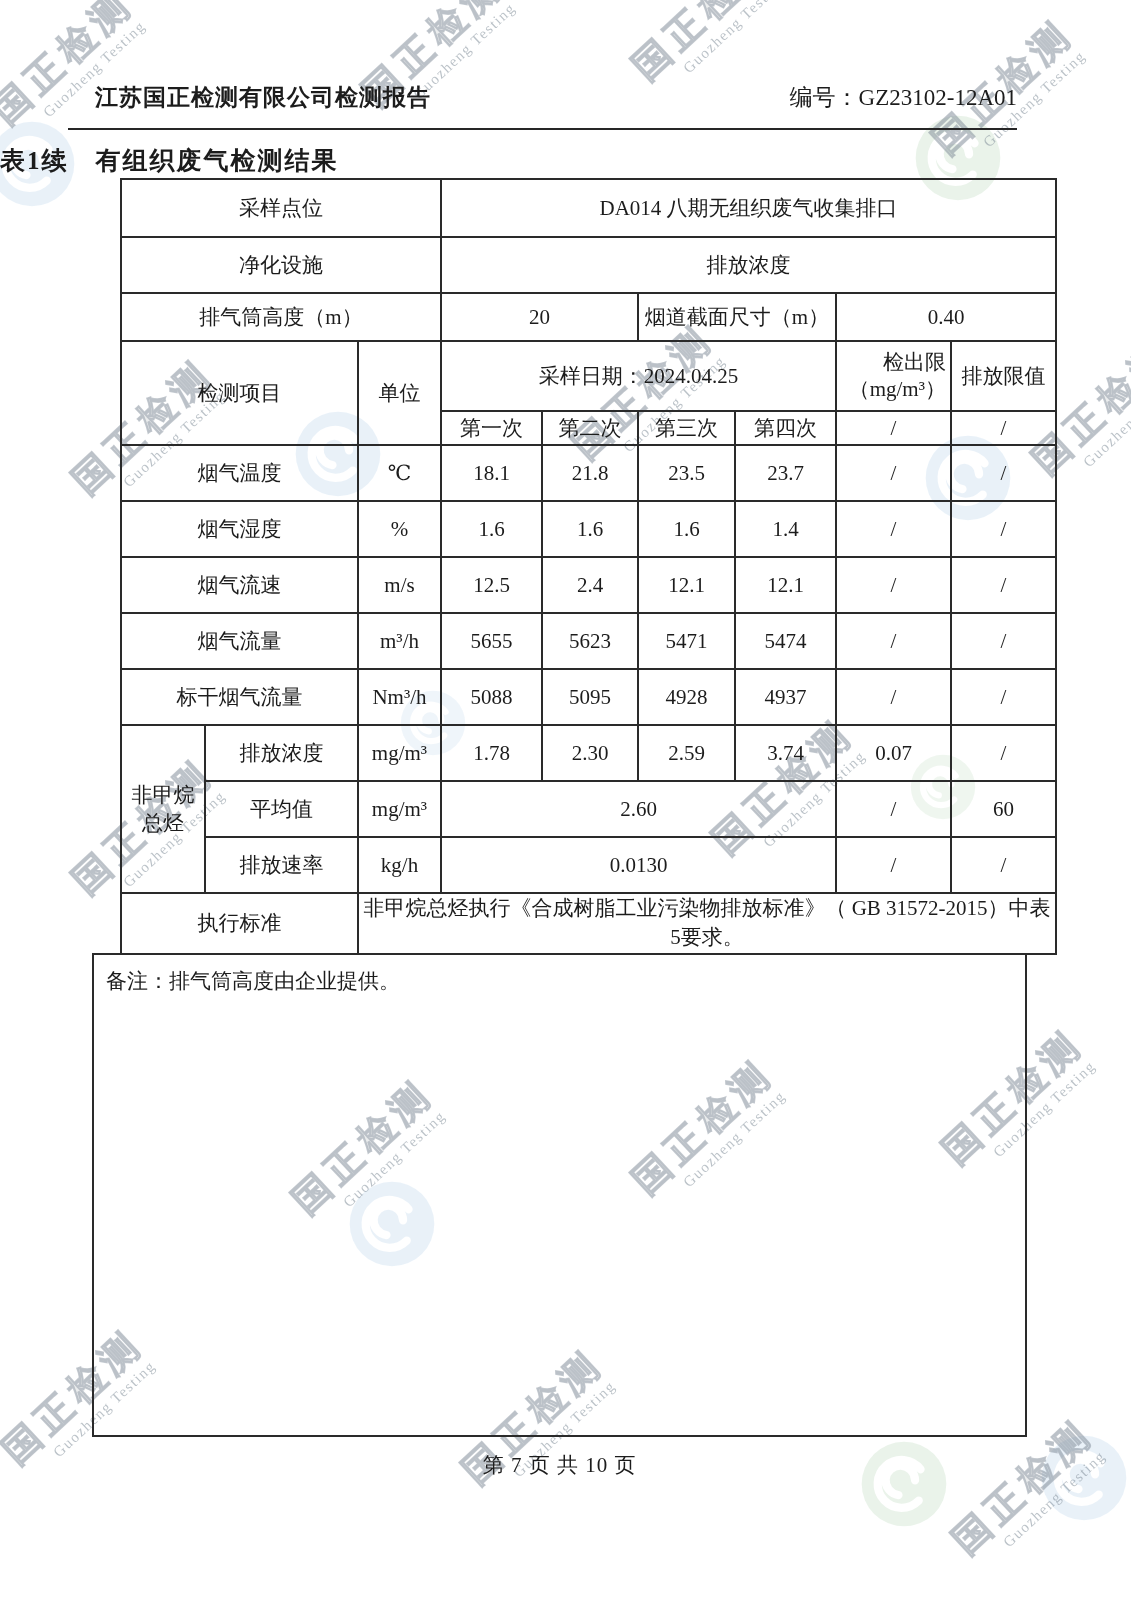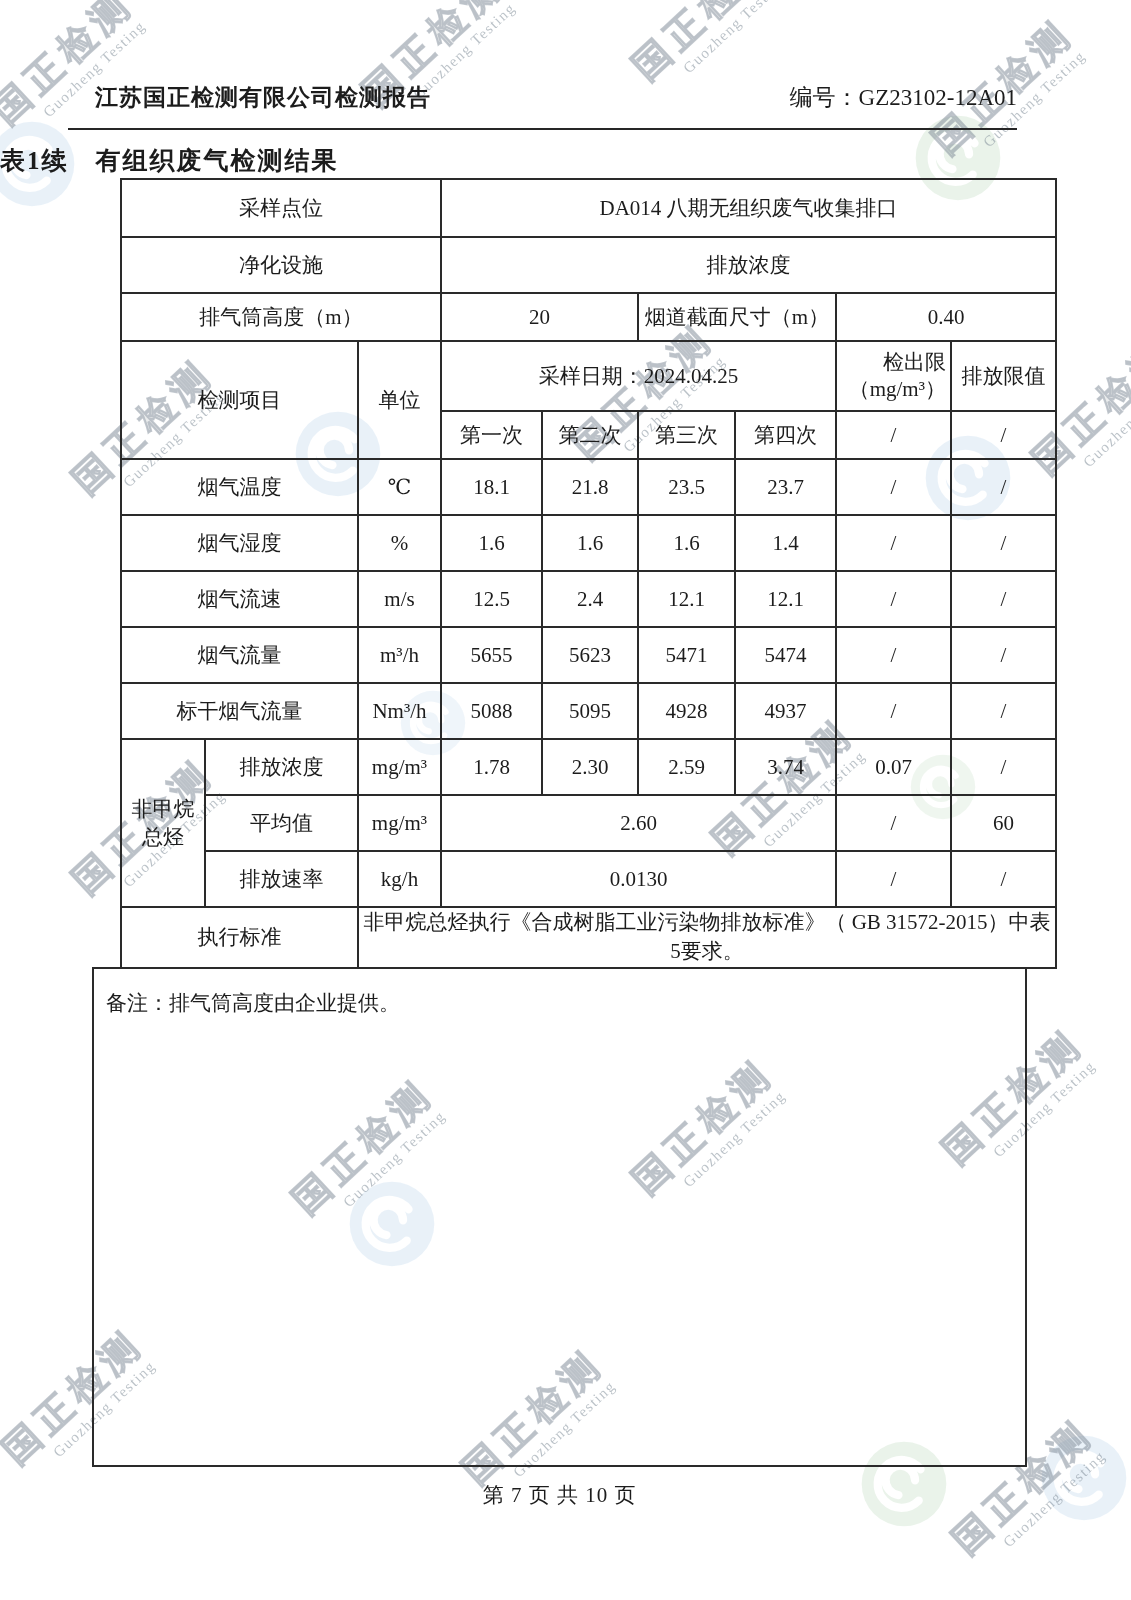--- a/index.html
+++ b/index.html
@@ -39,21 +39,21 @@
   table.report td{
     border:2px solid #2a2a2a;
     text-align:center;vertical-align:middle;
     padding:0 4px;overflow:hidden;
     background:transparent;
   }
   td.std-text{text-align:left;padding:4px 10px;line-height:1.4;}
   .dl-cell div{line-height:1.3;text-align:right;}
   .notes-box{
     margin-top:-2px;border:2px solid #2a2a2a;height:460px;
-    padding:18px 12px;font-size:21px;line-height:1.6;
+    padding:10px 12px;font-size:21px;line-height:1.6;
     background:transparent;
   }
   .page-footer{margin-top:14px;text-align:center;font-size:21px;letter-spacing:1px;}
 </style>
 </head>
 <body>
 
 <div class="page">
 
   <div class="wm-layer">
@@ -193,21 +193,21 @@
           <tr style="height:70px">
             <td colspan="2" rowspan="2">检测项目</td>
             <td rowspan="2">单位</td>
             <td colspan="4">采样日期：2024.04.25</td>
             <td class="dl-cell">
               <div>检出限</div>
               <div>（mg/m³）</div>
             </td>
             <td>排放限值</td>
           </tr>
-          <tr style="height:48px">
+          <tr style="height:34px">
             <td>第一次</td>
             <td>第二次</td>
             <td>第三次</td>
             <td>第四次</td>
             <td>/</td>
             <td>/</td>
           </tr>
 
           <tr style="height:56px">
             <td colspan="2">烟气温度</td>

